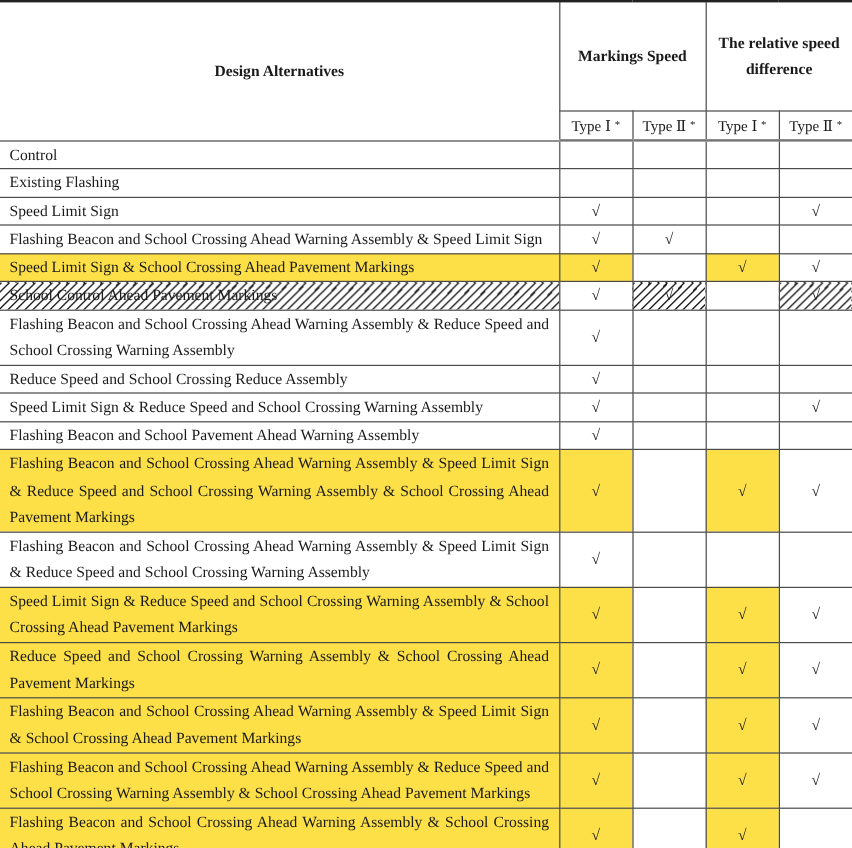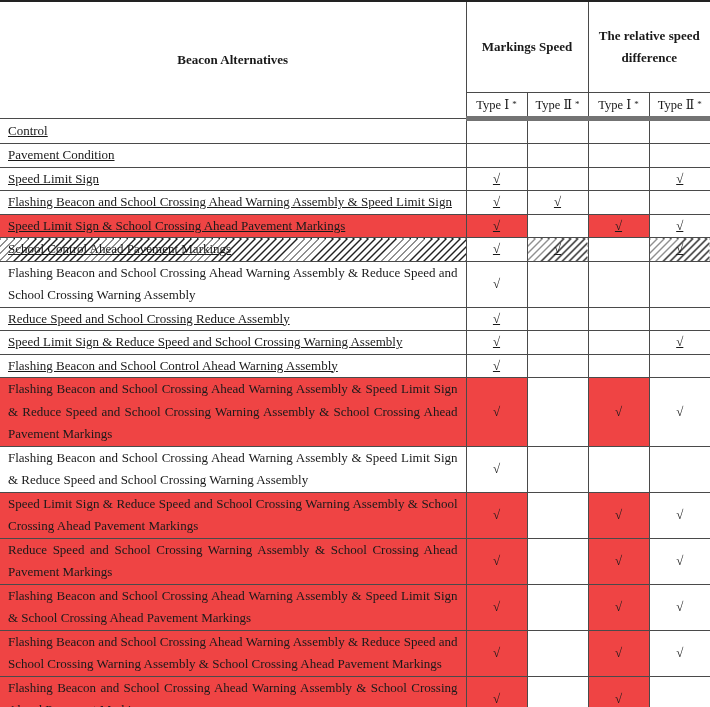--- a/index.html
+++ b/index.html
@@ -24,72 +24,72 @@
     tr > *:first-child { border-left: none; }
     tr > *:last-child { border-right: none; }
     th {
       font-weight: bold;
       font-size: 13px;
       text-align: center;
       line-height: 22px;
     }
     th.h-main { height: 90px; }
     th.h-sub { height: 22px; font-weight: normal; font-size: 12.5px; }
-    tr.sub-row > th { border-bottom: 5px solid #737373; }
+    tr.sub-row > th { border-bottom: 2px solid #737373; }
     td.label {
       text-align: justify;
       text-align-last: left;
       padding: 0 8px;
       line-height: 22.5px;
     }
     td.mark { text-align: center; font-size: 13px; }
-    tr.h1 > td { height: 22px; text-decoration: underline; }
+    tr.h1 > td { height: 22px; }
     tr.h2 > td { height: 44px; }
     tr.h3 > td { height: 67px; }
-    .shade { background: #ef4444; }
+    .shade { background: #fde047; }
     .hatch {
       background-color: #ffffff;
       background-image: repeating-linear-gradient(135deg, #222 0px, #222 1.2px, transparent 1.2px, transparent 5px);
     }
     .star { font-size: 9px; vertical-align: 2px; }
   </style>
 </head>
 <body>
 
 <table>
   <colgroup>
     <col class="c-label">
       <col class="c-v">
       <col class="c-v">
       <col class="c-v">
       <col class="c-v">
   </colgroup>
   <thead>
     <tr>
-      <th class="h-main" rowspan="2">Beacon Alternatives</th>
+      <th class="h-main" rowspan="2">Design Alternatives</th>
       <th class="h-main" colspan="2">Markings Speed</th>
       <th class="h-main" colspan="2">The relative speed difference</th>
     </tr>
     <tr class="sub-row">
       <th class="h-sub"><span>Type Ⅰ</span> <span class="star">*</span></th>
       <th class="h-sub"><span>Type Ⅱ</span> <span class="star">*</span></th>
       <th class="h-sub"><span>Type Ⅰ</span> <span class="star">*</span></th>
       <th class="h-sub"><span>Type Ⅱ</span> <span class="star">*</span></th>
     </tr>
   </thead>
   <tbody id="tbody">
       <tr class="h1">
         <td class="label">Control</td>
         <td class="mark"></td>
         <td class="mark"></td>
         <td class="mark"></td>
         <td class="mark"></td>
       </tr>
       <tr class="h1">
-        <td class="label">Pavement Condition</td>
+        <td class="label">Existing Flashing</td>
         <td class="mark"></td>
         <td class="mark"></td>
         <td class="mark"></td>
         <td class="mark"></td>
       </tr>
       <tr class="h1">
         <td class="label">Speed Limit Sign</td>
         <td class="mark">√</td>
         <td class="mark"></td>
         <td class="mark"></td>
@@ -131,21 +131,21 @@
         <td class="mark"></td>
       </tr>
       <tr class="h1">
         <td class="label">Speed Limit Sign &amp; Reduce Speed and School Crossing Warning Assembly</td>
         <td class="mark">√</td>
         <td class="mark"></td>
         <td class="mark"></td>
         <td class="mark">√</td>
       </tr>
       <tr class="h1">
-        <td class="label">Flashing Beacon and School Control Ahead Warning Assembly</td>
+        <td class="label">Flashing Beacon and School Pavement Ahead Warning Assembly</td>
         <td class="mark">√</td>
         <td class="mark"></td>
         <td class="mark"></td>
         <td class="mark"></td>
       </tr>
       <tr class="h3">
         <td class="label shade">Flashing Beacon and School Crossing Ahead Warning Assembly &amp; Speed Limit Sign &amp; Reduce Speed and School Crossing Warning Assembly &amp; School Crossing Ahead Pavement Markings</td>
         <td class="mark shade">√</td>
         <td class="mark"></td>
         <td class="mark shade">√</td>

